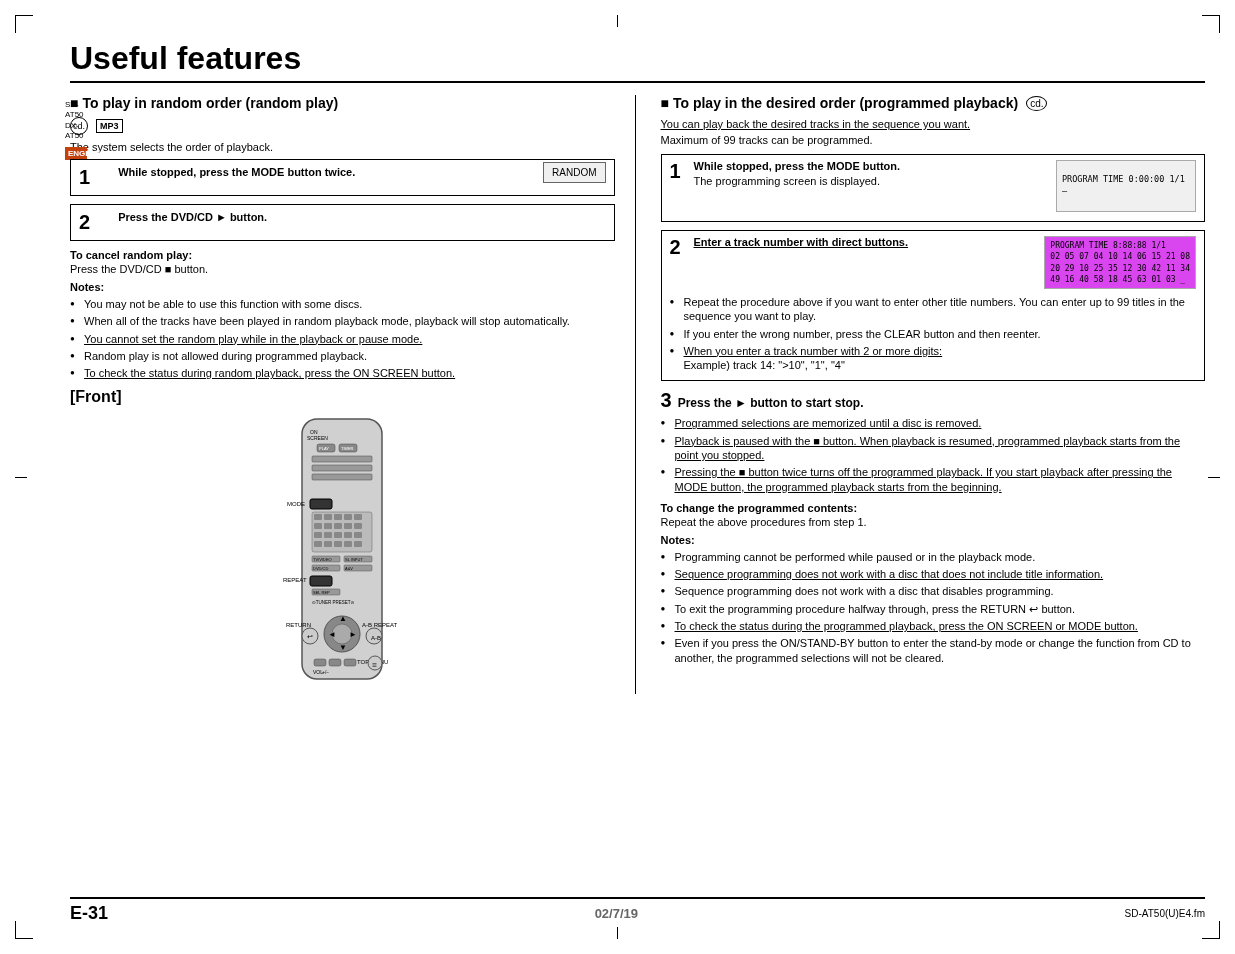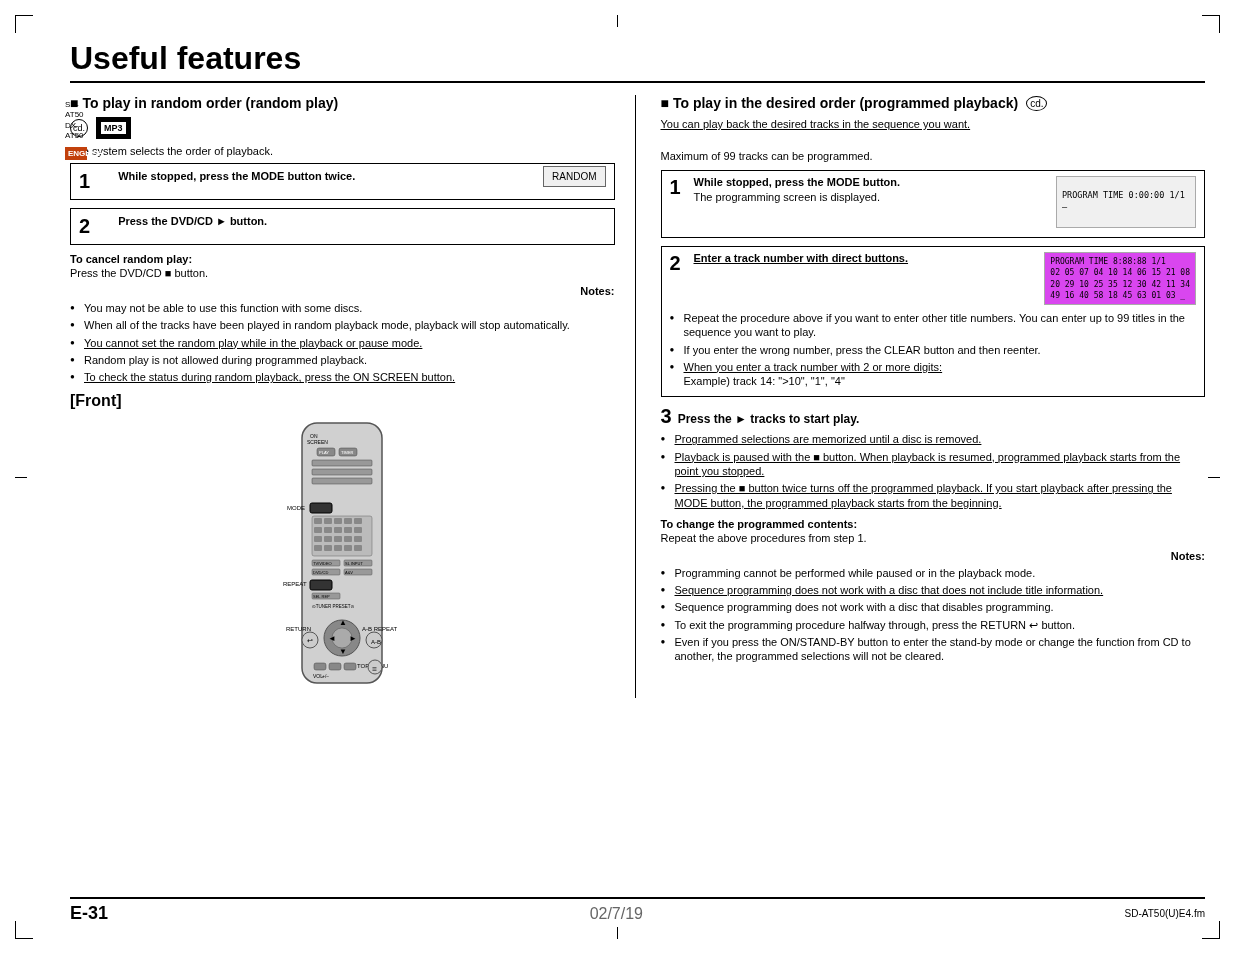--- a/index.html
+++ b/index.html
@@ -158,21 +158,21 @@
       border: 1px solid #000;
       border-radius: 50%;
       width: 18px;
       height: 18px;
       display: flex;
       align-items: center;
       justify-content: center;
     }
 
     .mp3-badge {
-      border: 5px solid #000000;
+      border: 1px solid #000000;
       font-size: 9px;
       font-weight: bold;
       padding: 1px 3px;
     }
 
     
     .step-box {
       border: 1px solid #000;
       margin-bottom: 8px;
       padding: 6px 8px;
@@ -211,21 +211,20 @@
     }
 
     .underline { text-decoration: underline; }
 
     
     .notes-heading {
       font-weight: bold;
       margin-top: 6px;
       margin-bottom: 4px;
       font-size: 11px;
-      text-align: right;
     }
 
     .bullet-list {
       list-style: none;
       padding: 0;
     }
 
     .bullet-list li {
       padding-left: 14px;
       position: relative;
@@ -282,39 +281,40 @@
       border-top: 2px solid #000;
       padding-top: 4px;
     }
 
     .page-number-left {
       font-size: 18px;
       font-weight: bold;
     }
 
     .footer-center {
-      font-size: 16px;
+      font-size: 13px;
       color: #666;
+      font-weight: bold;
     }
 
     .footer-right {
       font-size: 10px;
     }
 
     
     .change-heading {
       font-weight: bold;
       margin-top: 8px;
       margin-bottom: 2px;
     }
 
     .right-section-intro {
       font-size: 11px;
       text-decoration: underline;
-      margin-bottom: 18px;
+      margin-bottom: 2px;
       line-height: 1.4;
     }
 
     .right-section-intro2 {
       font-size: 11px;
       margin-bottom: 8px;
     }
 
     
     .step-block {
@@ -599,41 +599,42 @@
           <ul class="bullet-list" style="margin-top:6px;">
             <li>Repeat the procedure above if you want to enter other title numbers. You can enter up to 99 titles in the sequence you want to play.</li>
             <li>If you enter the wrong number, press the CLEAR button and then reenter.</li>
             <li><span class="underline">When you enter a track number with 2 or more digits:</span><br>Example) track 14: "&gt;10", "1", "4"</li>
           </ul>
         </div>
 
         <div class="step3-block">
           <div class="step3-heading">
             <span class="step3-num">3</span>
-            <span>Press the ► tracks to start play.</span>
+            <span>Press the ► button to start stop.</span>
           </div>
           <ul class="bullet-list">
             <li><span class="underline">Programmed selections are memorized until a disc is removed.</span></li>
             <li><span class="underline">Playback is paused with the ■ button. When playback is resumed, programmed playback starts from the point you stopped.</span></li>
             <li><span class="underline">Pressing the ■ button twice turns off the programmed playback. If you start playback after pressing the MODE button, the programmed playback starts from the beginning.</span></li>
           </ul>
         </div>
 
         <div>
           <div class="change-heading">To change the programmed contents:</div>
           <div class="section-text">Repeat the above procedures from step 1.</div>
         </div>
 
         <div>
           <div class="notes-heading">Notes:</div>
           <ul class="bullet-list">
             <li>Programming cannot be performed while paused or in the playback mode.</li>
             <li><span class="underline">Sequence programming does not work with a disc that does not include title information.</span></li>
             <li>Sequence programming does not work with a disc that disables programming.</li>
             <li>To exit the programming procedure halfway through, press the RETURN ↩ button.</li>
+            <li><span class="underline">To check the status during the programmed playback, press the ON SCREEN or MODE button.</span></li>
             <li>Even if you press the ON/STAND-BY button to enter the stand-by mode or change the function from CD to another, the programmed selections will not be cleared.</li>
           </ul>
         </div>
 
       </div>
     </div>
   </div>
 
   <div class="page-footer">
     <div class="page-number-left">E-31</div>

